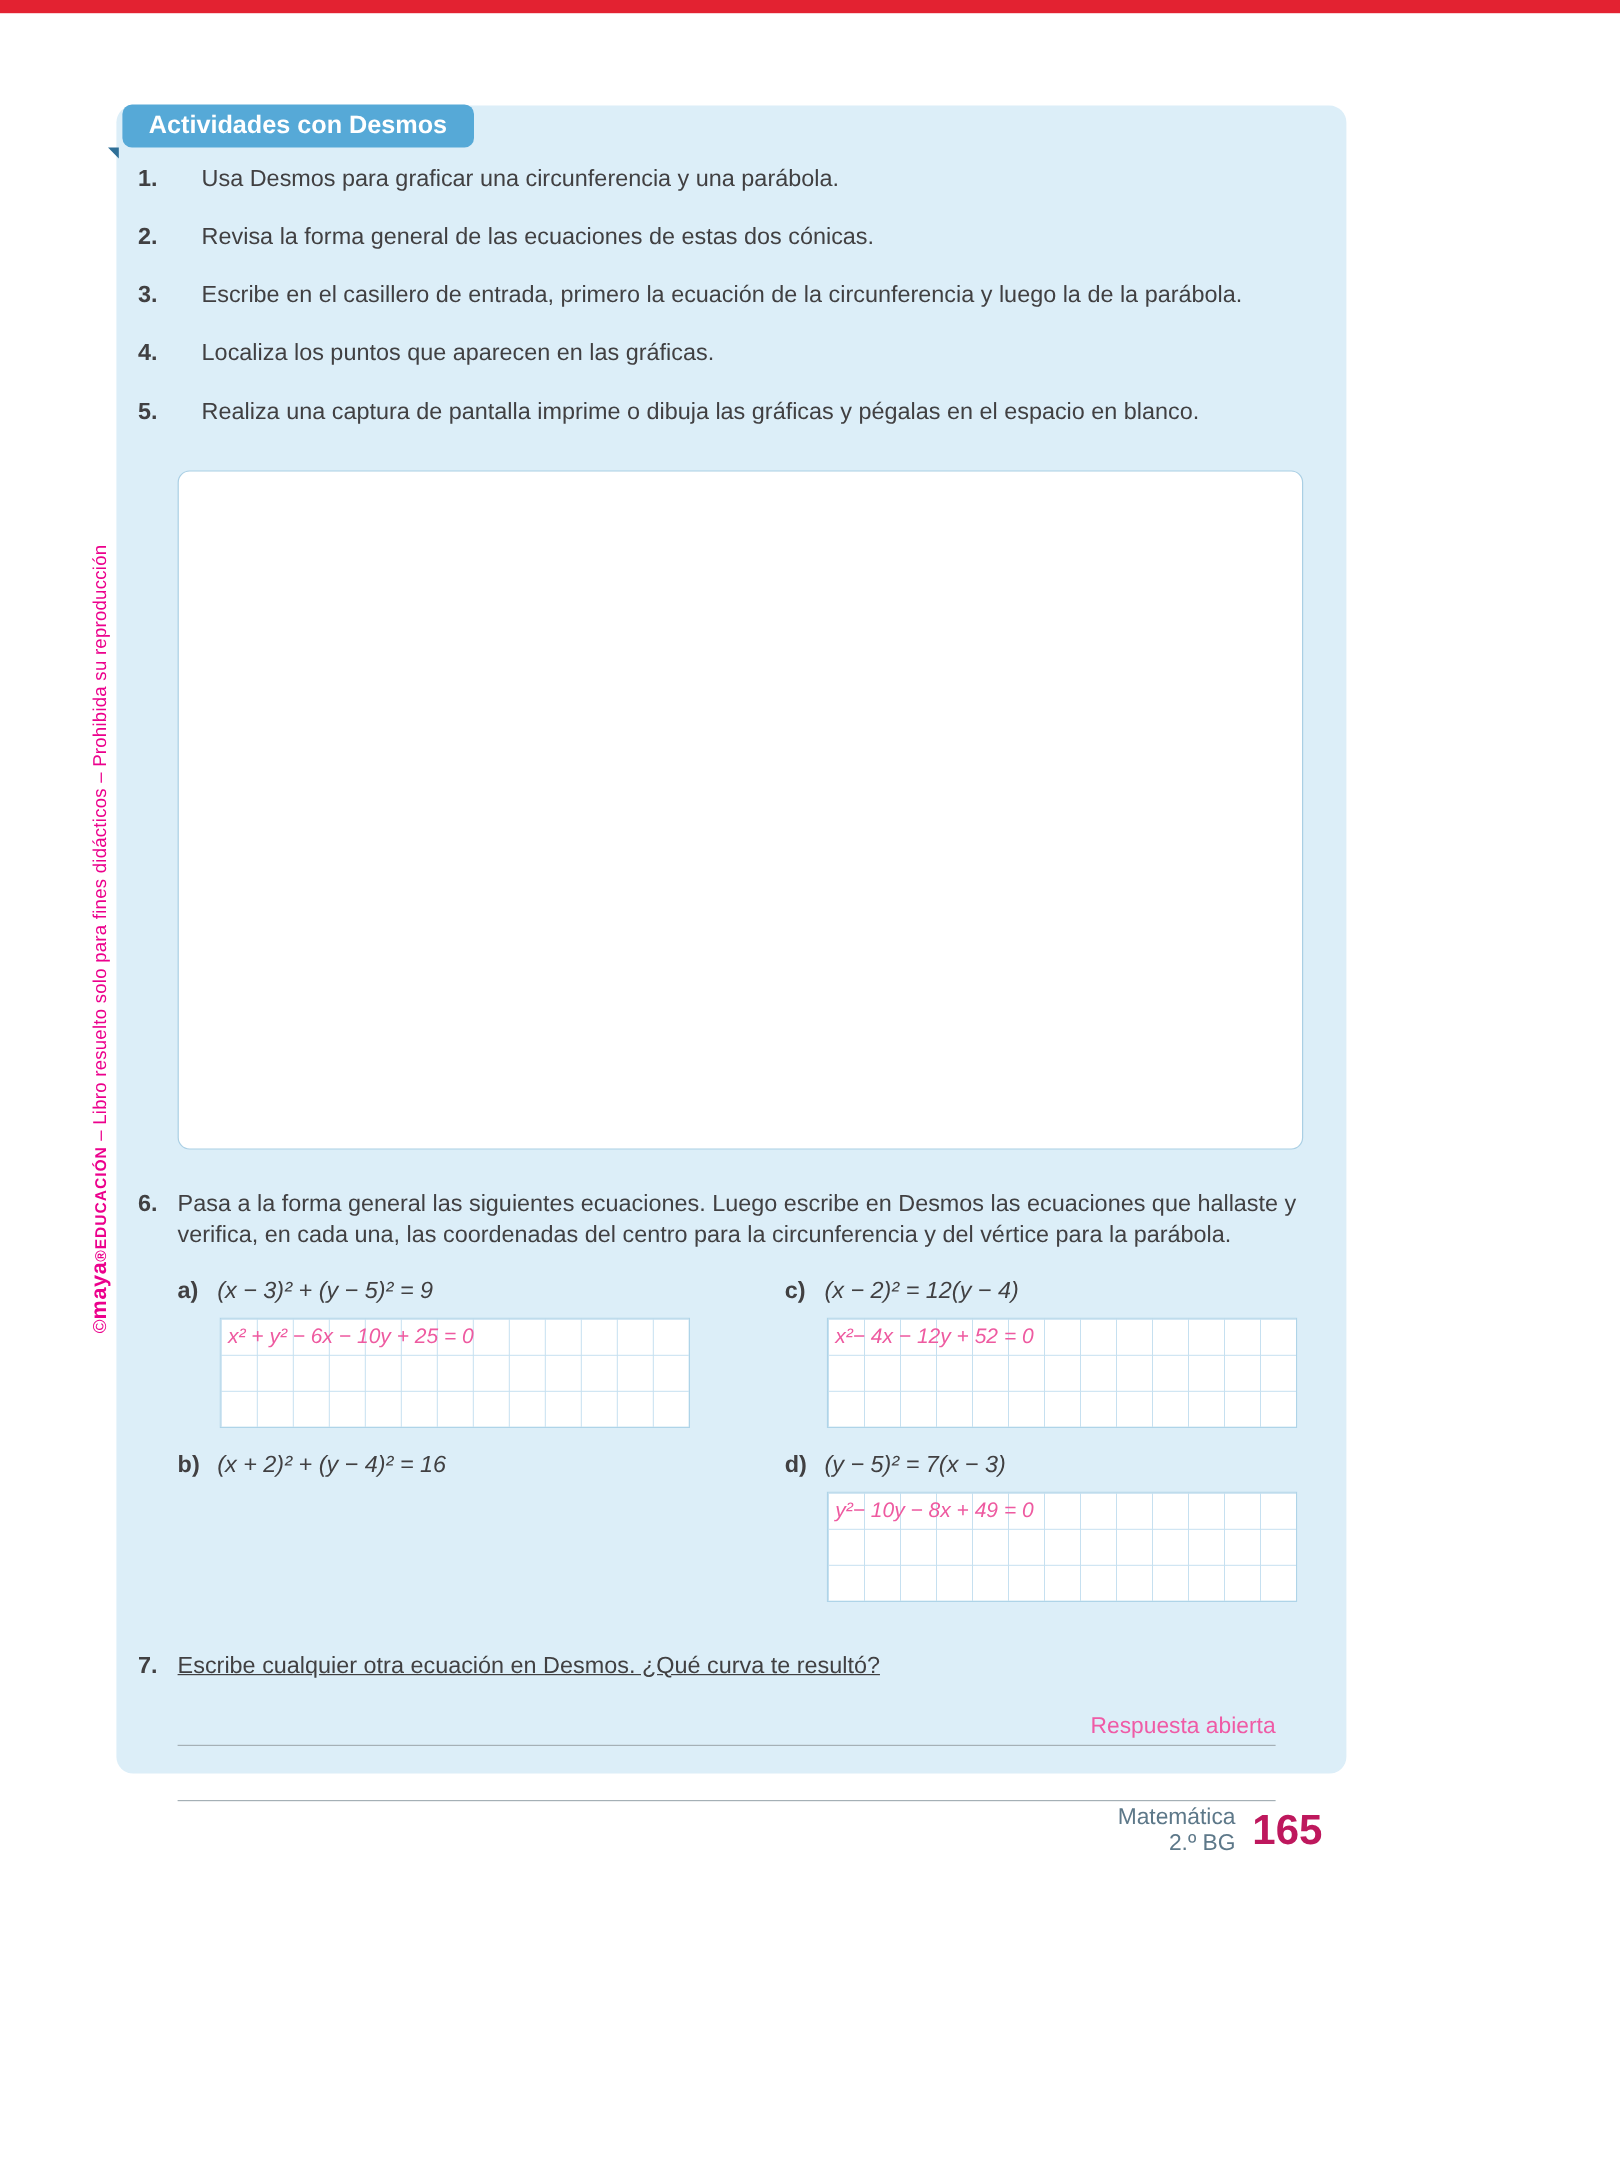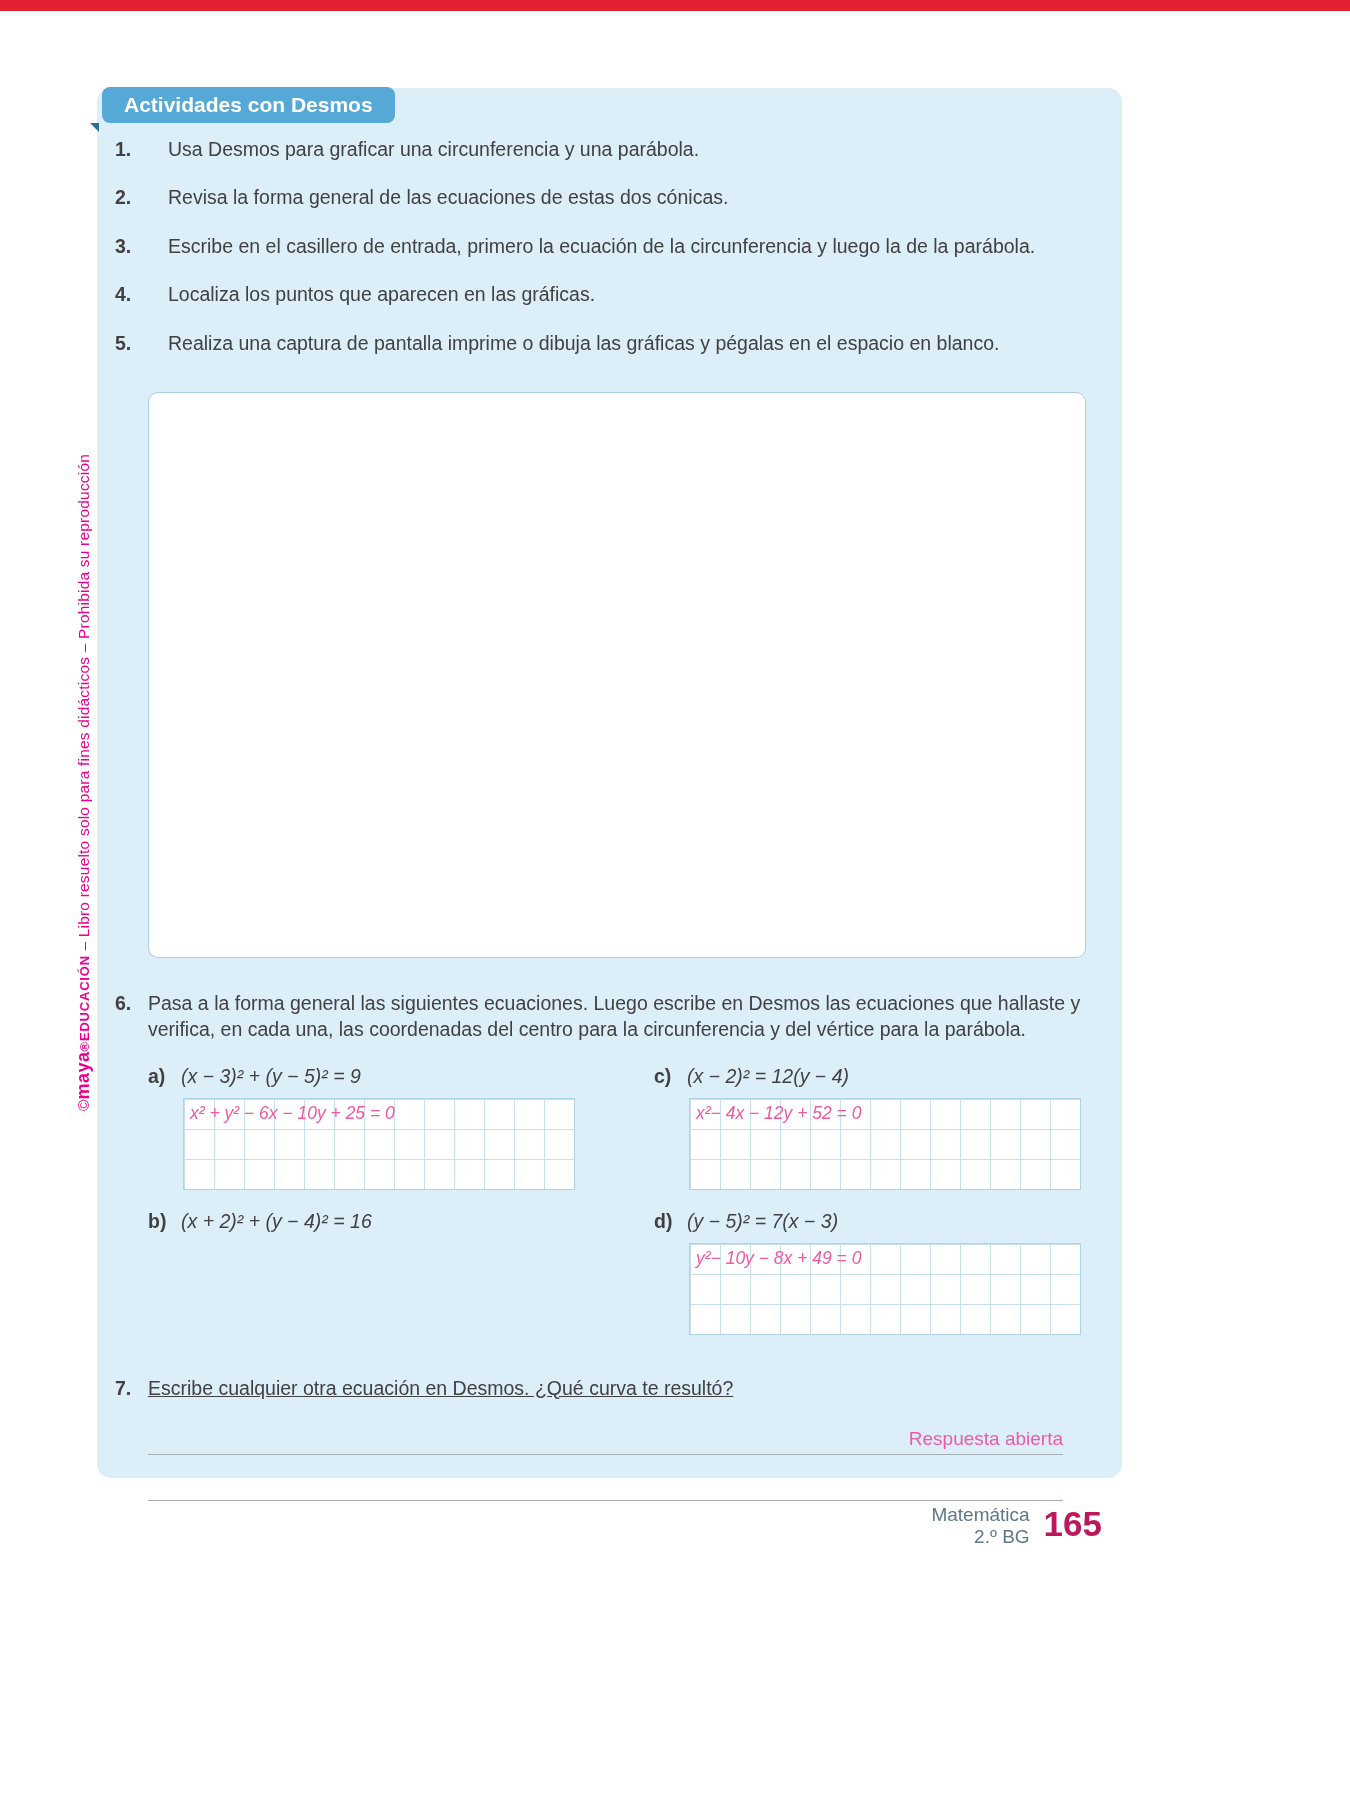--- a/index.html
+++ b/index.html
@@ -188,21 +188,21 @@
     border-bottom: 1.5px solid #a5b0b6;
     height: 0;
   }
 
   
   .footer {
     position: absolute;
     top: 1504px;
     right: 248px;
     display: flex;
-    align-items: flex-start;
+    align-items: center;
     gap: 14px;
   }
   .footer-text {
     text-align: right;
     color: #5d7889;
     font-size: 19px;
     line-height: 1.15;
   }
   .footer-num {
     color: #be185d;

